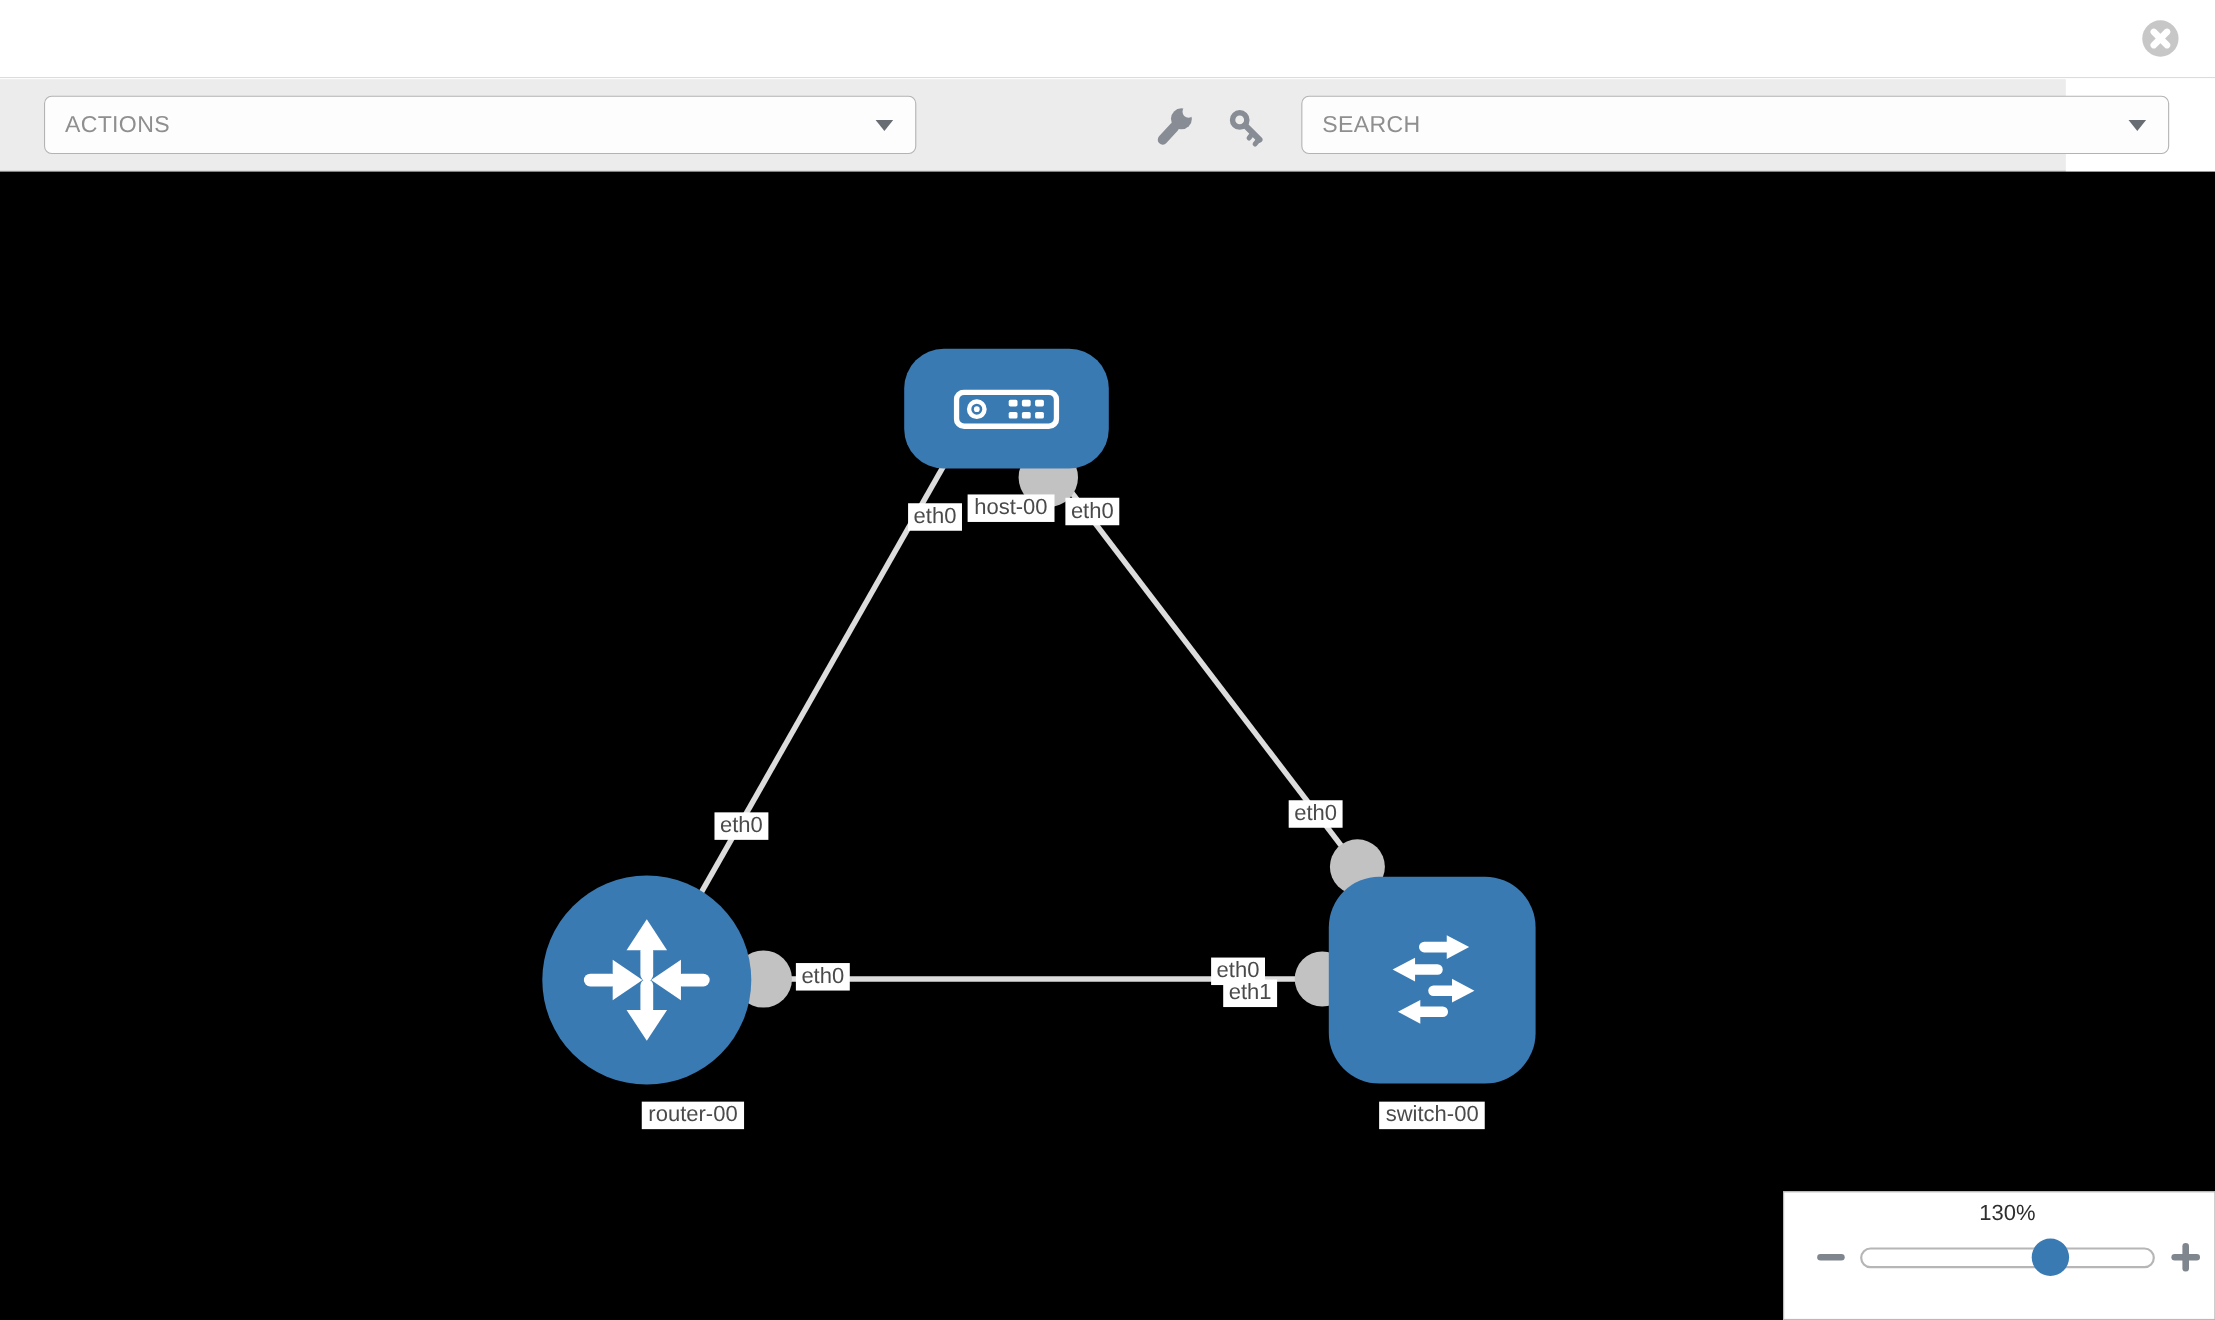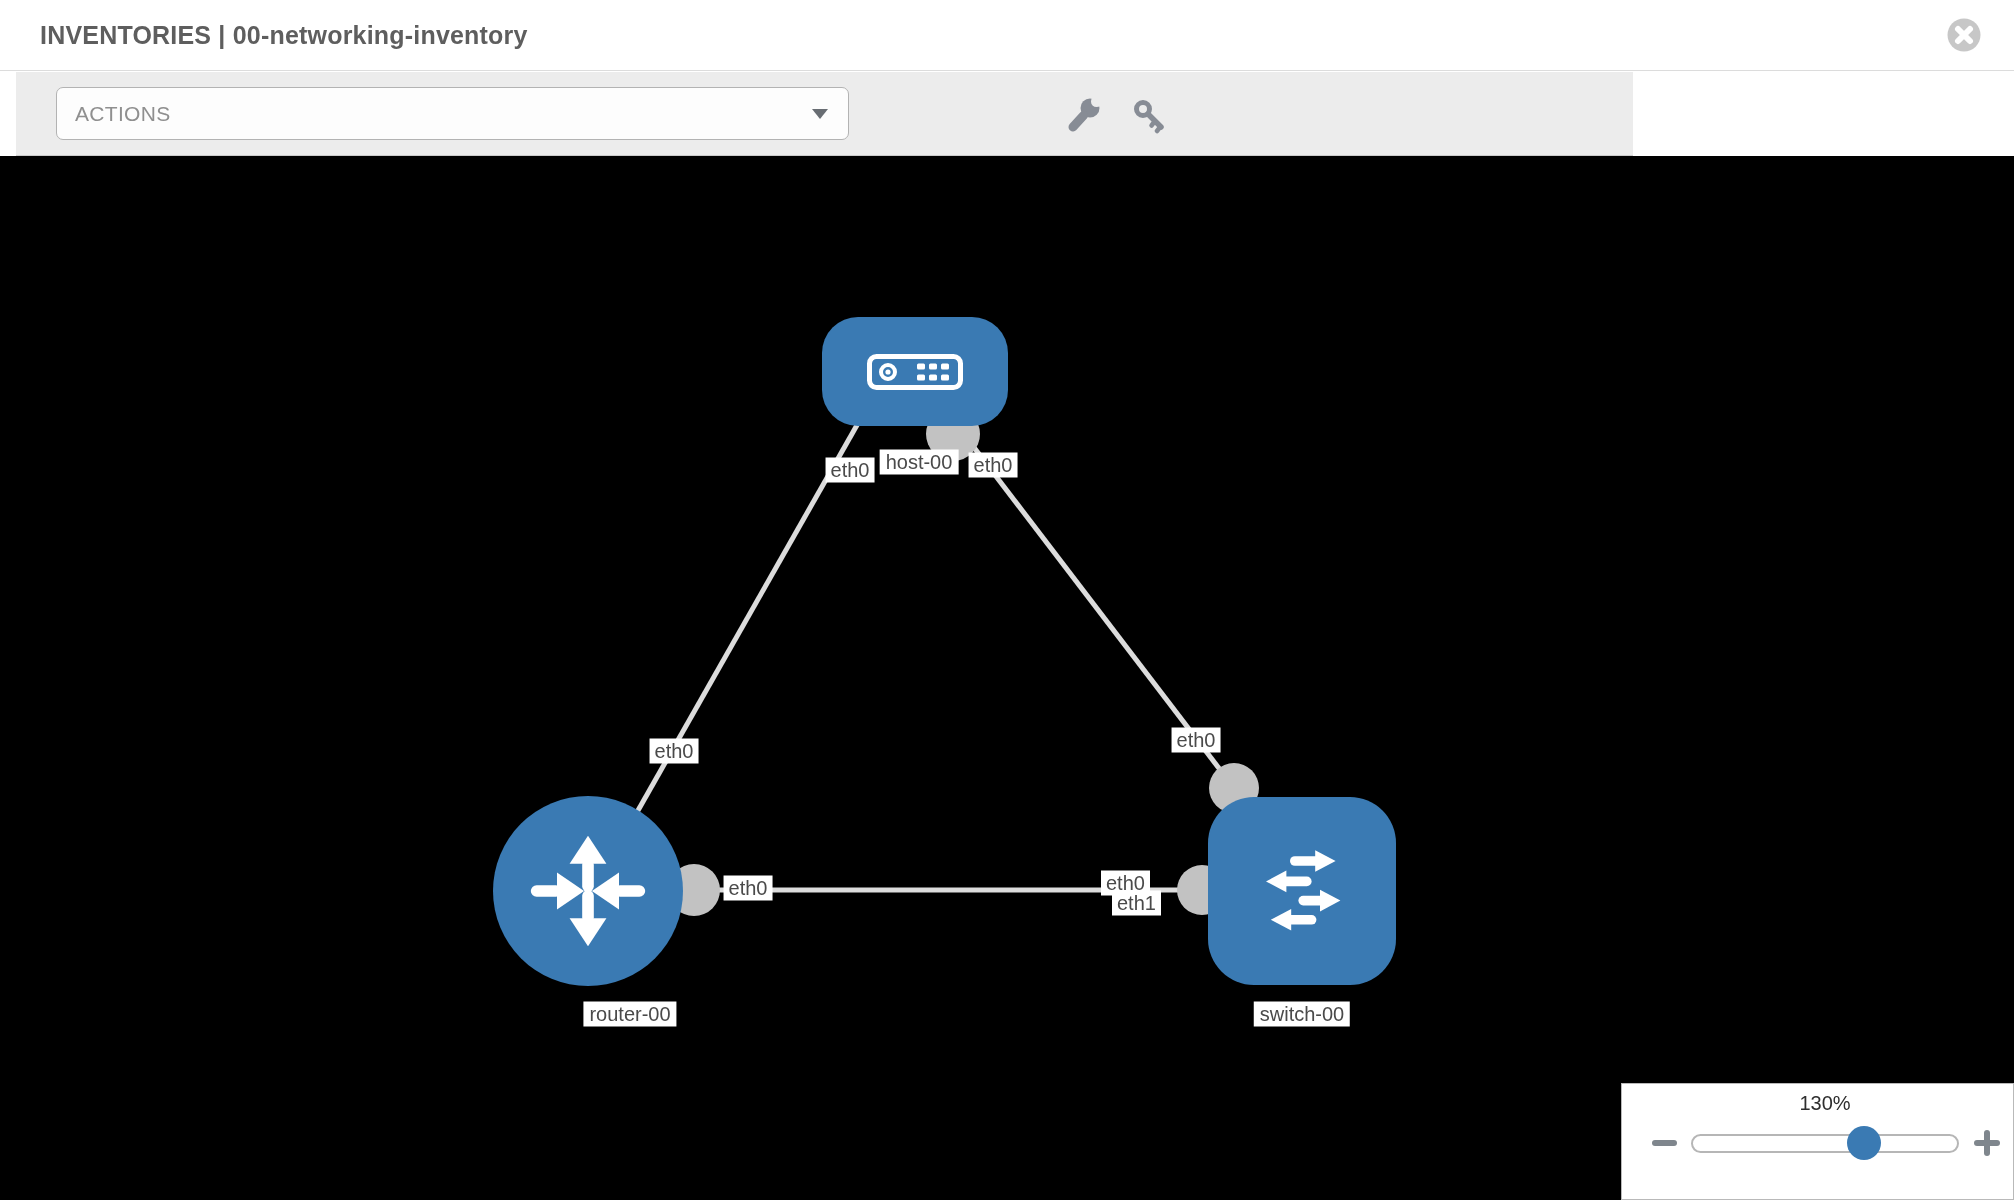--- a/index.html
+++ b/index.html
@@ -11,21 +11,21 @@
 
   
   .header { position:absolute; top:0; left:0; width:2014px; height:71px;
             background:#ffffff; border-bottom:1px solid #dcdcdc; }
   .page-title { position:absolute; left:40px; top:0; line-height:71px;
                 font-size:25px; font-weight:bold; color:#5e5e5e; letter-spacing:.2px; }
   .close-btn { position:absolute; right:32px; top:17px; width:36px; height:36px;
                cursor:pointer; background:none; border:none; padding:0; }
 
   
-  .toolbar { position:absolute; top:72px; left:16px; width:1617px; height:84px;
+  .toolbar { position:absolute; top:72px; left:0; width:1878px; height:84px;
              background:#ececec; border-bottom:1px solid #cccccc; }
   .dropdown { position:absolute; top:15px; height:53px; background:#fdfdfd;
               border:1px solid #b3b3b3; border-radius:7px; cursor:pointer; }
   .dropdown-actions { left:40px;  width:793px; }
   .dropdown-search  { left:1183px; width:789px; }
   .dropdown-label { position:absolute; left:18px; top:0; line-height:51px;
                     font-size:21px; color:#8f8f8f; letter-spacing:.3px; }
   .caret { position:absolute; right:20px; top:21px; width:0; height:0;
            border-left:8px solid transparent; border-right:8px solid transparent;
            border-top:10px solid #686d73; }
@@ -64,21 +64,20 @@
                        border-radius:3px; background:#7f868d; }
   .zoom-track { position:absolute; left:69px; top:50px; width:268px; height:19px;
                 background:#ffffff; border:2px solid #b6b6b6; border-radius:10px; cursor:pointer; }
   .zoom-thumb { position:absolute; left:225px; top:42px; width:34px; height:34px;
                 border-radius:50%; background:#3a7ab3; cursor:grab; }
 </style>
 </head>
 <body>
 
 <div class="header">
-  <div class="page-title">INVENTORIES | 00-networking-inventory</div>
   <button class="close-btn">
     <svg width="36" height="36" viewBox="0 0 36 36">
       <circle cx="18" cy="18" r="16.5" fill="#c7c7c7"></circle>
       <line x1="12" y1="12" x2="24" y2="24" stroke="#ffffff" stroke-width="6" stroke-linecap="round"></line>
       <line x1="24" y1="12" x2="12" y2="24" stroke="#ffffff" stroke-width="6" stroke-linecap="round"></line>
     </svg>
   </button>
 </div>
 
 <div class="toolbar">
@@ -97,20 +96,24 @@
 
   <div class="tool-icon key">
     <svg width="38" height="38" viewBox="0 0 38 38">
       <circle cx="13" cy="13" r="6.5" fill="none" stroke="#878c95" stroke-width="5"></circle>
       <line x1="18" y1="18" x2="31" y2="31" stroke="#878c95" stroke-width="5.5" stroke-linecap="round"></line>
       <line x1="25" y1="25" x2="21.5" y2="29.5" stroke="#878c95" stroke-width="4.5" stroke-linecap="round"></line>
       <line x1="30.5" y1="30.5" x2="27" y2="35" stroke="#878c95" stroke-width="4.5" stroke-linecap="round"></line>
     </svg>
   </div>
 
+  <div class="dropdown dropdown-search">
+    <span class="dropdown-label">SEARCH</span>
+    <span class="caret"></span>
+  </div>
 </div>
 
 <div class="canvas">
 
   <svg class="links-layer" width="2014" height="1044" viewBox="0 0 2014 1044">
     <line x1="865" y1="255" x2="636" y2="658" stroke="#dcdcdc" stroke-width="5"></line>
     <line x1="950" y1="260" x2="1234" y2="632" stroke="#dcdcdc" stroke-width="5"></line>
     <line x1="694" y1="734" x2="1202" y2="734" stroke="#dcdcdc" stroke-width="5"></line>
     <circle cx="953" cy="278" r="27" fill="#c2c2c2"></circle>
     <circle cx="694" cy="734" r="26" fill="#c2c2c2"></circle>

